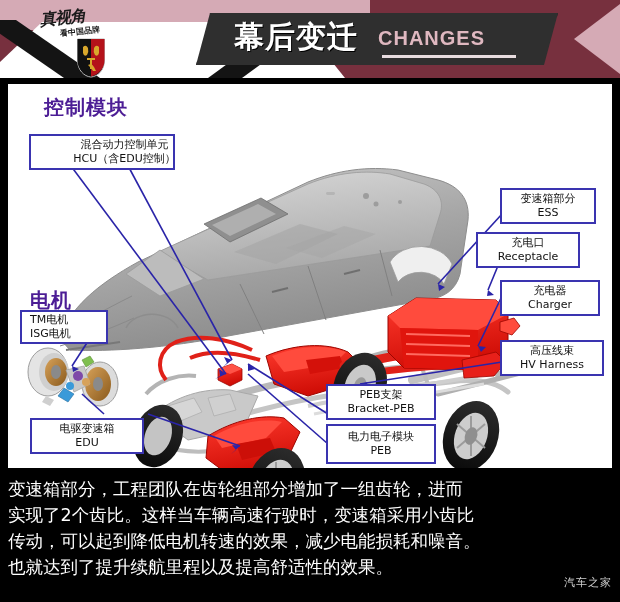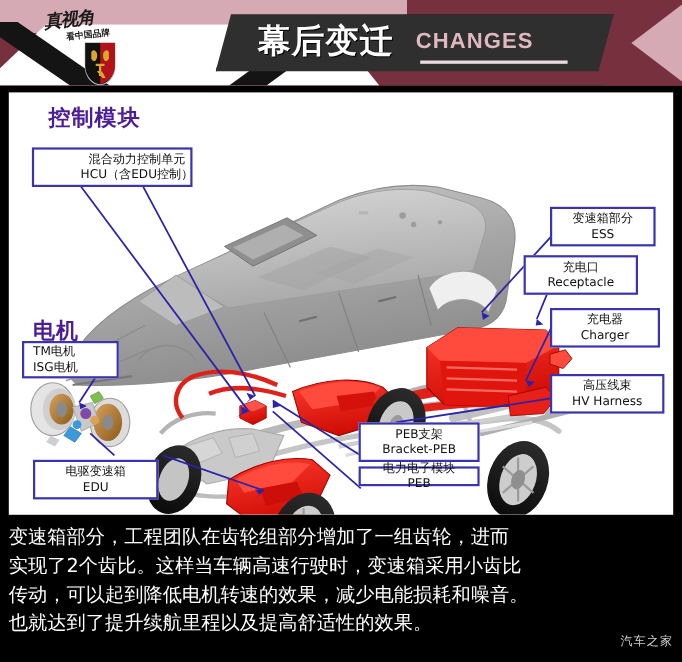--- a/index.html
+++ b/index.html
@@ -382,21 +382,21 @@
   <div class="lbl" style="left:492px;top:256px;width:104px;height:36px;">
     <span class="ln">高压线束</span>
     <span class="ln">HV Harness</span>
   </div>
 
   <div class="lbl" style="left:318px;top:300px;width:110px;height:36px;">
     <span class="ln">PEB支架</span>
     <span class="ln">Bracket-PEB</span>
   </div>
 
-  <div class="lbl" style="left:318px;top:340px;width:110px;height:18px;">
+  <div class="lbl" style="left:318px;top:340px;width:110px;height:40px;">
     <span class="ln">电力电子模块</span>
     <span class="ln">PEB</span>
   </div>
 </div>
 
 <div class="caption">
   <div>变速箱部分，工程团队在齿轮组部分增加了一组齿轮，进而</div>
   <div>实现了2个齿比。这样当车辆高速行驶时，变速箱采用小齿比</div>
   <div>传动，可以起到降低电机转速的效果，减少电能损耗和噪音。</div>
   <div>也就达到了提升续航里程以及提高舒适性的效果。</div>

